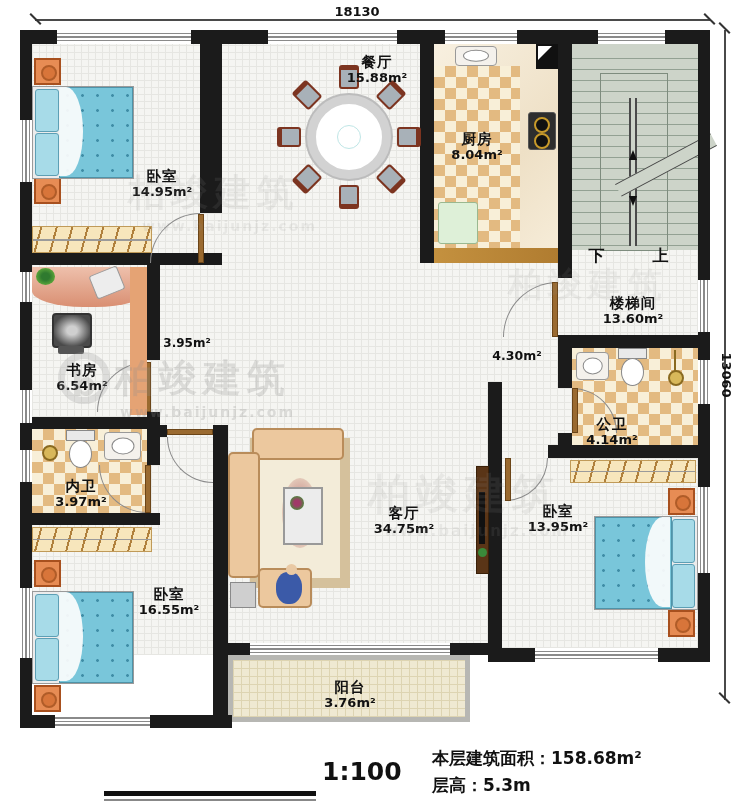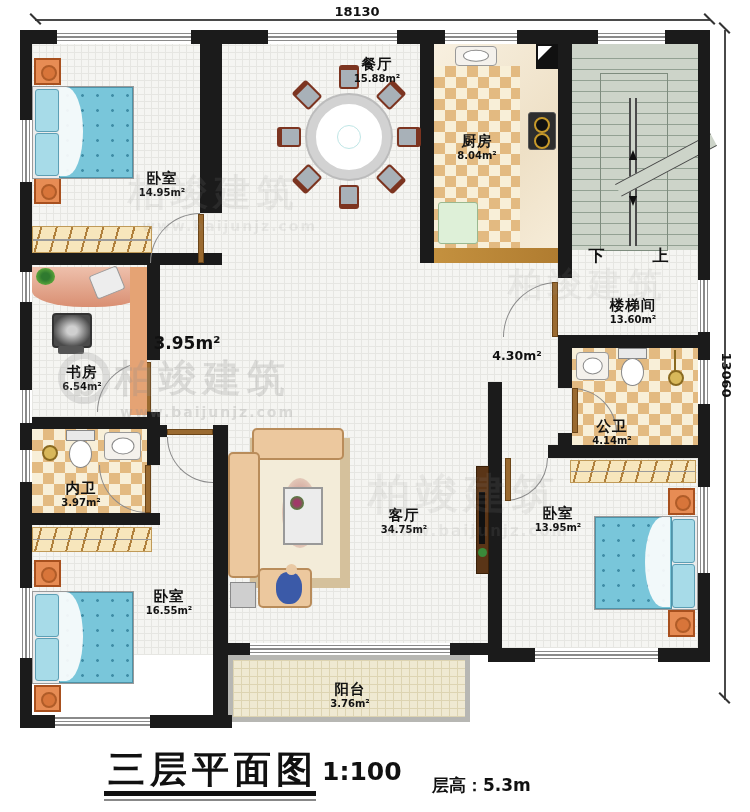--- a/index.html
+++ b/index.html
@@ -54,21 +54,21 @@
   .dtable:after{content:"";position:absolute;left:50%;top:50%;width:22px;height:22px;margin:-12px 0 0 -12px;border:1.5px solid #bfe6e6;border-radius:50%;}
   .sofa{position:absolute;background:#ecc89e;border:2px solid #b98c5a;border-radius:5px;box-sizing:border-box;}
   .rug{position:absolute;background:#f3ecd9;border:10px solid #d5c19c;box-sizing:border-box;}
   .toilet-tank{position:absolute;background:#e9e9e9;border:1px solid #888;}
   .toilet-bowl{position:absolute;background:#fff;border:1px solid #888;border-radius:50%;}
   .sink{position:absolute;background:#f4f1ec;border:1px solid #999;border-radius:4px;}
   .sink:after{content:"";position:absolute;left:50%;top:50%;width:60%;height:58%;transform:translate(-50%,-50%);
       background:#fff;border:1px solid #8a8a8a;border-radius:50%;}
   .lbl{position:absolute;transform:translate(-50%,-50%);text-align:center;font-weight:bold;white-space:nowrap;line-height:1.15;}
   .lbl .nm{font-size:14.5px;letter-spacing:1px;}
-  .lbl .ar{font-size:10px;}
+  .lbl .ar{font-size:13px;}
   .dimline{position:absolute;background:#4a4a4a;}
   .tick{position:absolute;width:15px;height:2px;background:#333;transform:rotate(45deg);}
   .dimtxt{position:absolute;font-size:13px;font-weight:bold;transform:translate(-50%,-50%);white-space:nowrap;}
   .wm{position:absolute;color:#8f8f8f;white-space:nowrap;}
   .wm .big{font-weight:bold;letter-spacing:6px;}
   .wm .url{font-weight:bold;letter-spacing:2px;}
   .stair-tread{position:absolute;background:repeating-linear-gradient(180deg,transparent 0 10px,#93a193 10px 11px);}
   .uparrow{position:absolute;width:0;height:0;border-left:4px solid transparent;border-right:4px solid transparent;}
   .title-big{position:absolute;font-size:37px;font-weight:bold;letter-spacing:5px;}
   .title-mid{position:absolute;font-size:25px;font-weight:bold;}
@@ -280,21 +280,21 @@
     </div>
   <div class="lbl" style="left:558px;top:519px">
     <div class="nm">卧室</div>
       <div class="ar">13.95m²</div>
     </div>
   <div class="lbl" style="left:350px;top:695px">
     <div class="nm">阳台</div>
       <div class="ar">3.76m²</div>
     </div>
   <div class="lbl" style="left:187px;top:344px">
-    <div class="ar" style="font-size:17px">3.95m²</div>
+    <div class="ar" style="font-size:12px">3.95m²</div>
     </div>
   <div class="lbl" style="left:517px;top:356px">
     <div class="ar" style="font-size:12.5px">4.30m²</div>
     </div>
   <div class="lbl" style="left:597px;top:256px">
     <div class="nm" style="font-size:16px">下</div>
     </div>
   <div class="lbl" style="left:661px;top:256px">
     <div class="nm" style="font-size:16px">上</div>
     </div>
@@ -309,19 +309,19 @@
     <div class="url" style="font-size:14px;margin-left:14px">www.baijunjz.com</div>
   </div>
   <div class="wm" style="left:368px;top:466px;opacity:.13">
     <span class="big" style="font-size:42px">柏竣建筑</span>
     <div class="url" style="font-size:15px;margin-left:16px">www.baijunjz.com</div>
   </div>
   <div class="wm" style="left:508px;top:262px;opacity:.11">
     <span class="big" style="font-size:34px">柏竣建筑</span>
   </div>
 
-  <div class="title-big" style="left:108px;top:745px">三层平面图</div>
   <div class="abs" style="left:104px;top:791px;width:212px;height:5px;background:#111"></div>
   <div class="abs" style="left:104px;top:799px;width:212px;height:2px;background:#888"></div>
   <div class="title-mid" style="left:322px;top:757px">1:100</div>
+  <div class="title-sml" style="left:432px;top:747px">本层建筑面积：158.68m²</div>
   <div class="title-sml" style="left:432px;top:774px">层高：5.3m</div>
 
 </div>
 
 </body></html>

